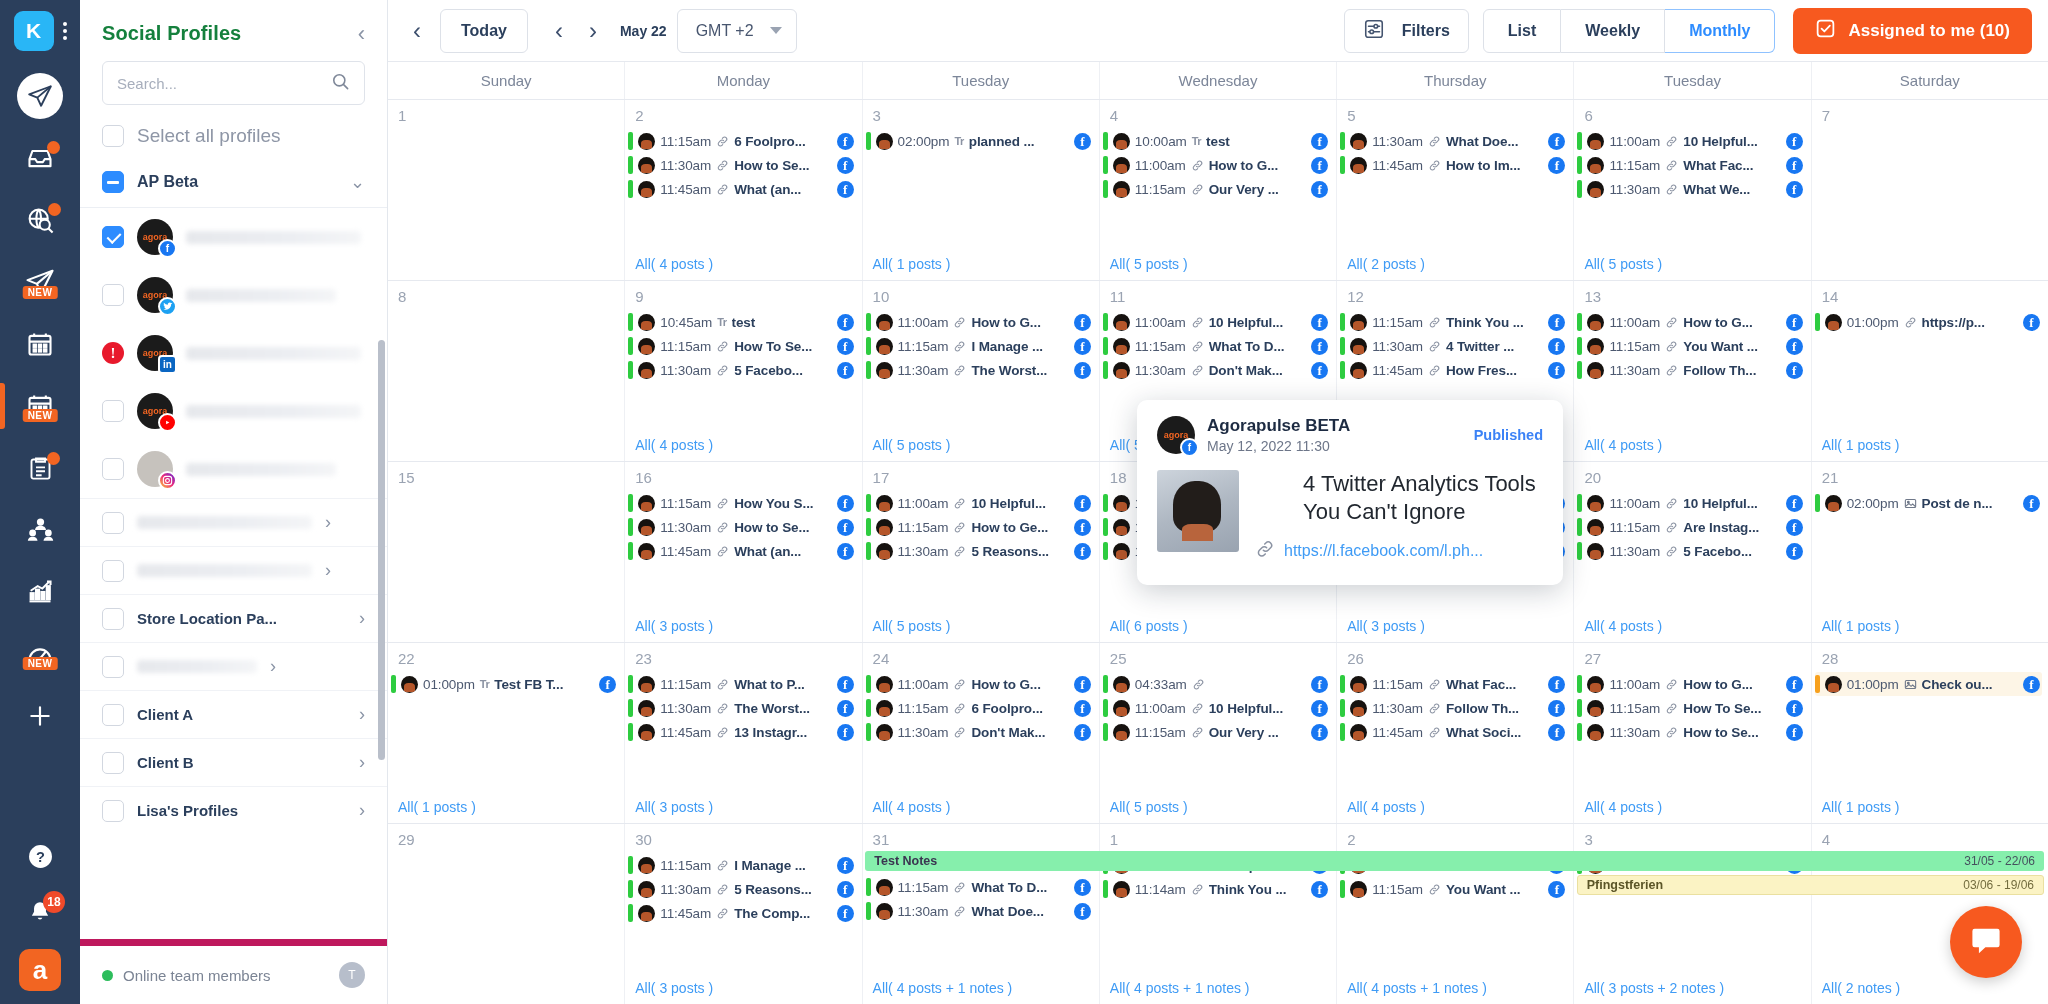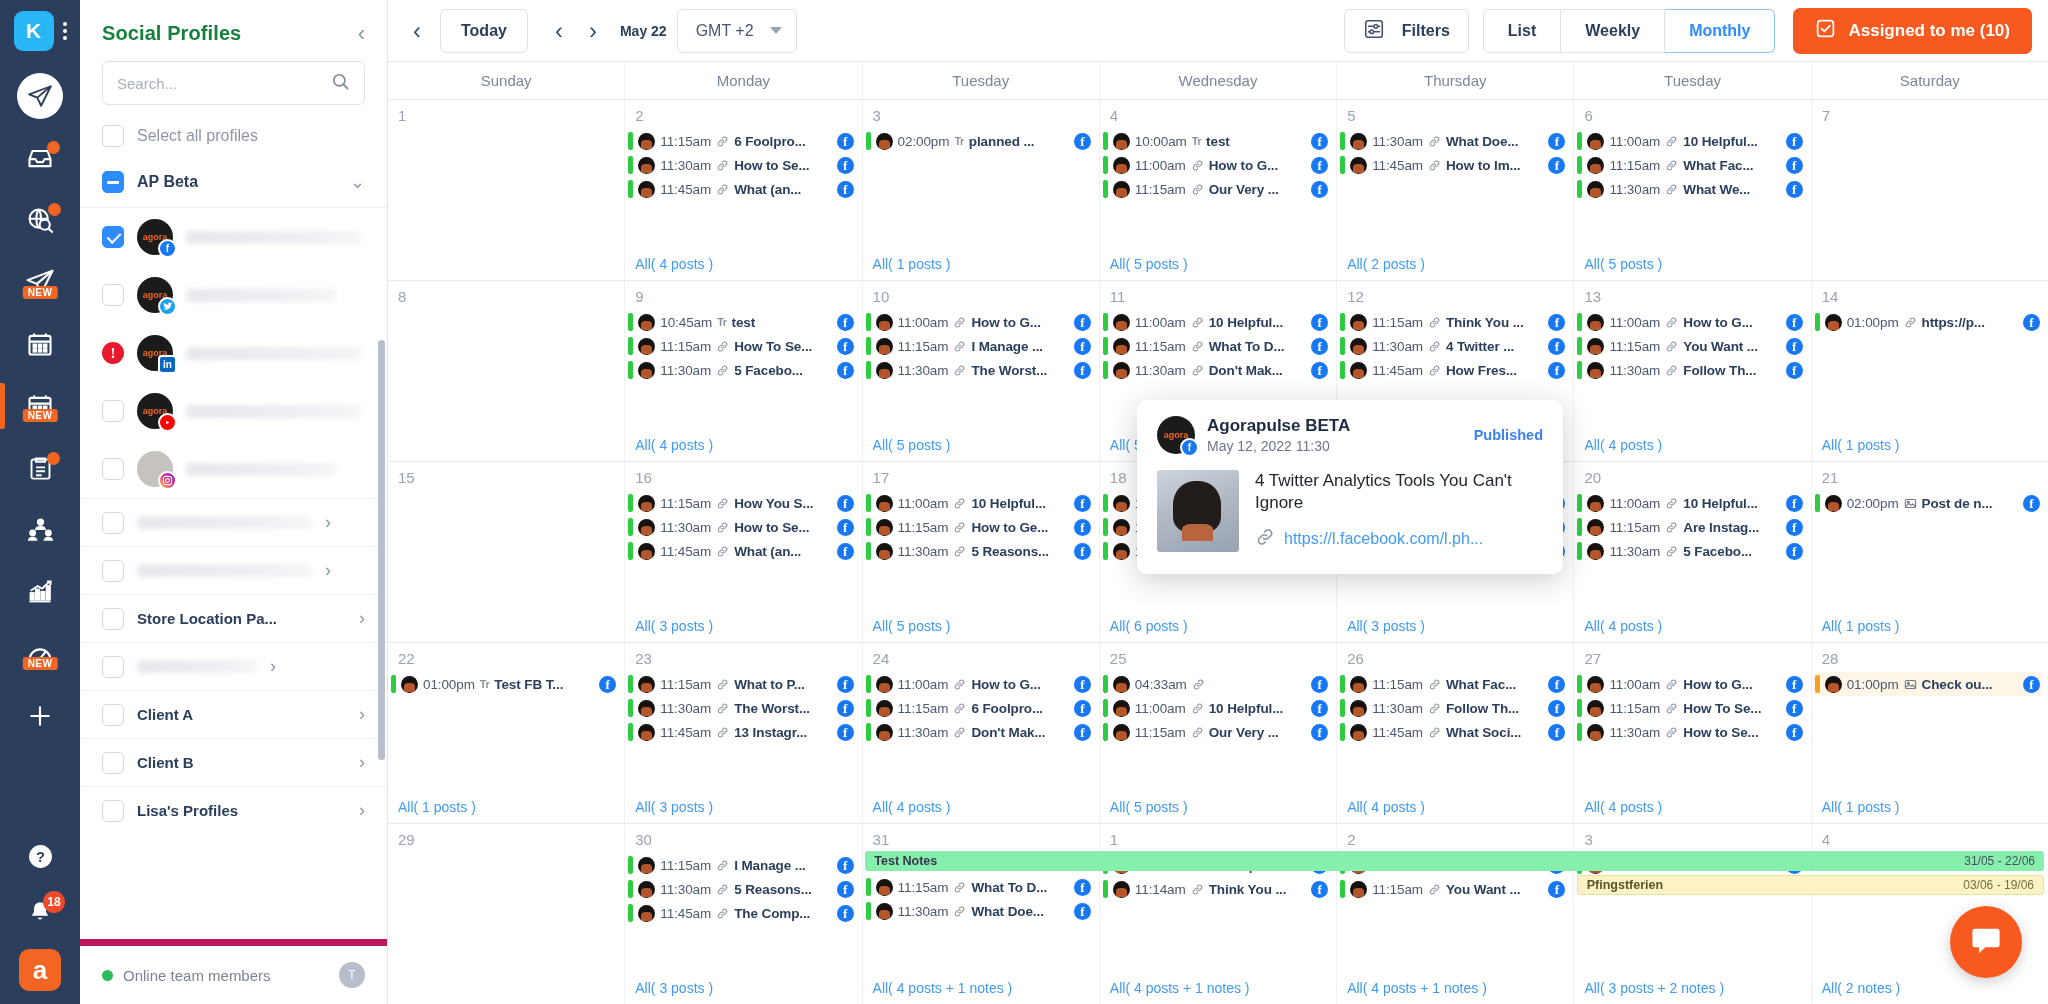--- a/index.html
+++ b/index.html
@@ -94,21 +94,21 @@
   }
   .cbox.checked { background: #2d8cff; border-color: #2d8cff; }
   .cbox.checked::after {
     content: ""; position: absolute; left: 7px; top: 3px; width: 6px; height: 11px;
     border: solid #fff; border-width: 0 2.5px 2.5px 0; transform: rotate(45deg);
   }
   .cbox.indet { background: #2d8cff; border-color: #2d8cff; }
   .cbox.indet::after {
     content: ""; position: absolute; left: 4px; top: 9px; width: 12px; height: 3px; background: #fff; border-radius: 1px;
   }
-  .select-all-label { font-size: 16px; color: #8e96a6; text-align: right; }
+  .select-all-label { font-size: 19px; color: #8e96a6; text-align: right; }
   .group-row {
     display: flex; align-items: center; gap: 13px; padding: 8px 22px 14px 22px;
   }
   .group-name { font-size: 16px; font-weight: bold; color: #2b3f5c; flex: 1; }
   .chev-r { color: #8a94a6; font-size: 18px; }
   .divider { height: 1px; background: #eceff4; margin: 0; }
 
   .profiles-scroll { flex: 1 1 auto; overflow: hidden; position: relative; }
   .profile-row {
     display: flex; align-items: center; gap: 13px; padding: 9px 22px; height: 58px;
@@ -274,21 +274,21 @@
   }
   .popup-thumb::before {
     content:""; position:absolute; left:20%; top:14%; width:58%; height:62%;
     background:#221d1a; border-radius: 46% 46% 30% 30%;
   }
   .popup-thumb::after {
     content:""; position:absolute; left:30%; top:66%; width:38%; height:20%;
     background:#b8643c; border-radius: 30% 30% 0 0;
   }
   .popup-texts { flex: 1 1 auto; min-width: 0; }
-  .popup-title { font-size: 17px; color: #222830; line-height: 1.28; }
+  .popup-title { font-size: 22px; color: #222830; line-height: 1.28; margin-left: 48px; }
   .popup-link-row { display: flex; align-items: center; gap: 9px; margin-top: 13px; }
   .popup-link {
     font-size: 16px; color: #3f9bf5; white-space: nowrap; overflow: hidden; text-overflow: ellipsis;
   }
 
   
   .chat-fab {
     position: absolute; right: 26px; bottom: 26px; width: 72px; height: 72px;
     border-radius: 50%; background: #f7591f; display: flex; align-items: center;
     justify-content: center; box-shadow: 0 4px 14px rgba(0,0,0,.2); z-index: 40; cursor: pointer;

